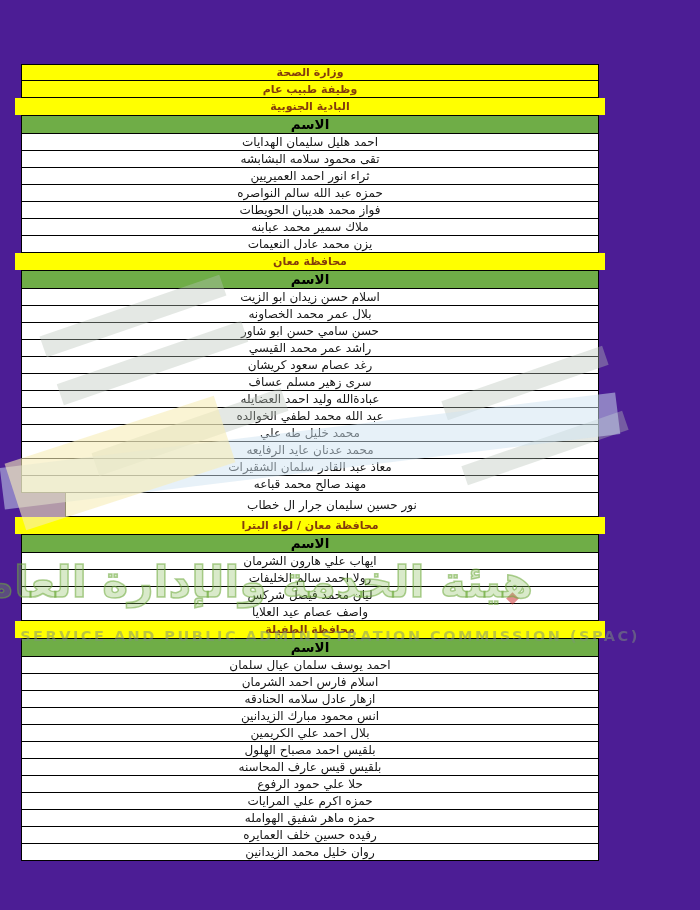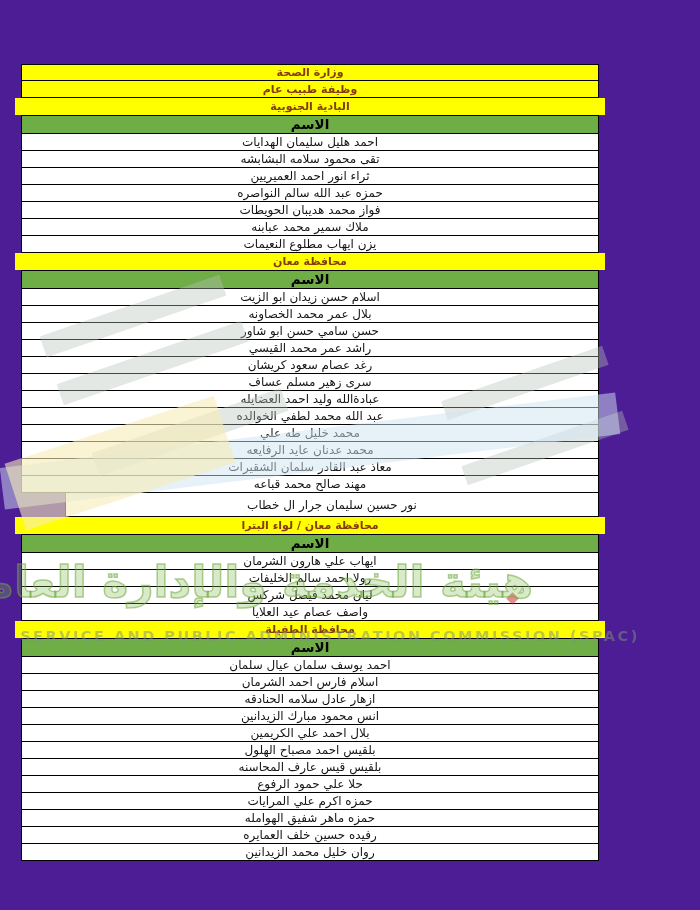--- a/index.html
+++ b/index.html
@@ -90,21 +90,21 @@
       <div class="row yellow first">وزارة الصحة</div>
       <div class="row yellow">وظيفة طبيب عام</div>
       <div class="row yellow region">البادية الجنوبية</div>
       <div class="row green">الاسم</div>
       <div class="row name">احمد هليل سليمان الهدايات</div>
       <div class="row name">تقى محمود سلامه البشابشه</div>
       <div class="row name">ثراء انور احمد العميريين</div>
       <div class="row name">حمزه عبد الله سالم النواصره</div>
       <div class="row name">فواز محمد هديبان الحويطات</div>
       <div class="row name">ملاك سمير محمد عبابنه</div>
-      <div class="row name">يزن ايهاب مطلوع النعيمات</div>
+      <div class="row name">يزن محمد عادل النعيمات</div>
       <div class="row yellow region">محافظة معان</div>
       <div class="row green">الاسم</div>
       <div class="row name">اسلام حسن زيدان ابو الزيت</div>
       <div class="row name">بلال عمر محمد الخصاونه</div>
       <div class="row name">حسن سامي حسن ابو شاور</div>
       <div class="row name">راشد عمر محمد القيسي</div>
       <div class="row name">رغد عصام سعود كريشان</div>
       <div class="row name">سرى زهير مسلم عساف</div>
       <div class="row name">عبادةالله وليد احمد العضايله</div>
       <div class="row name">عبد الله محمد لطفي الخوالده</div>

